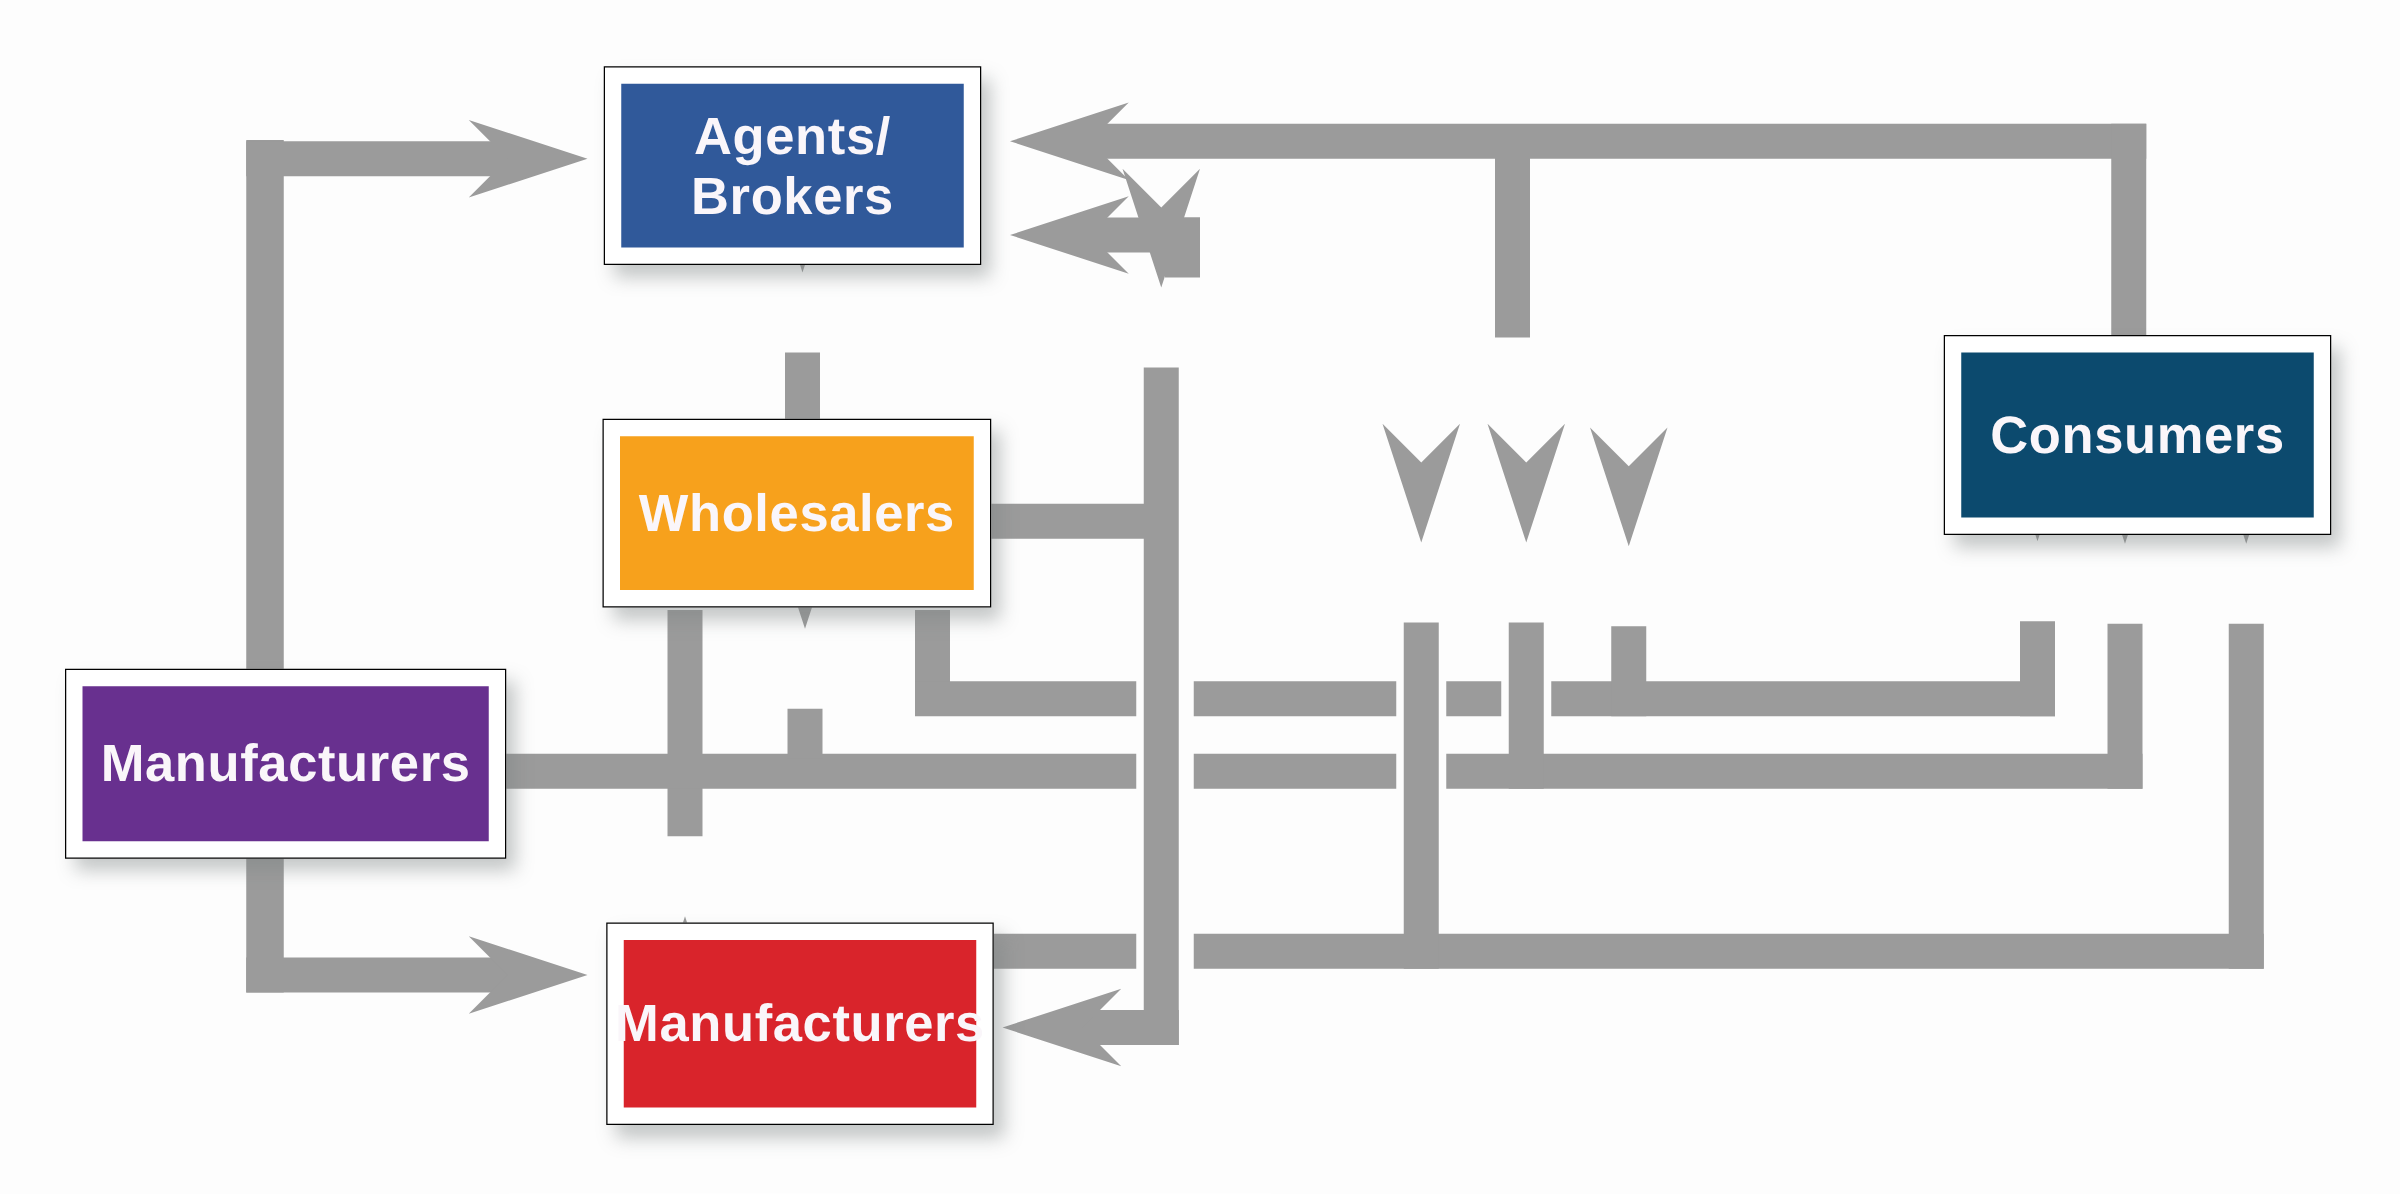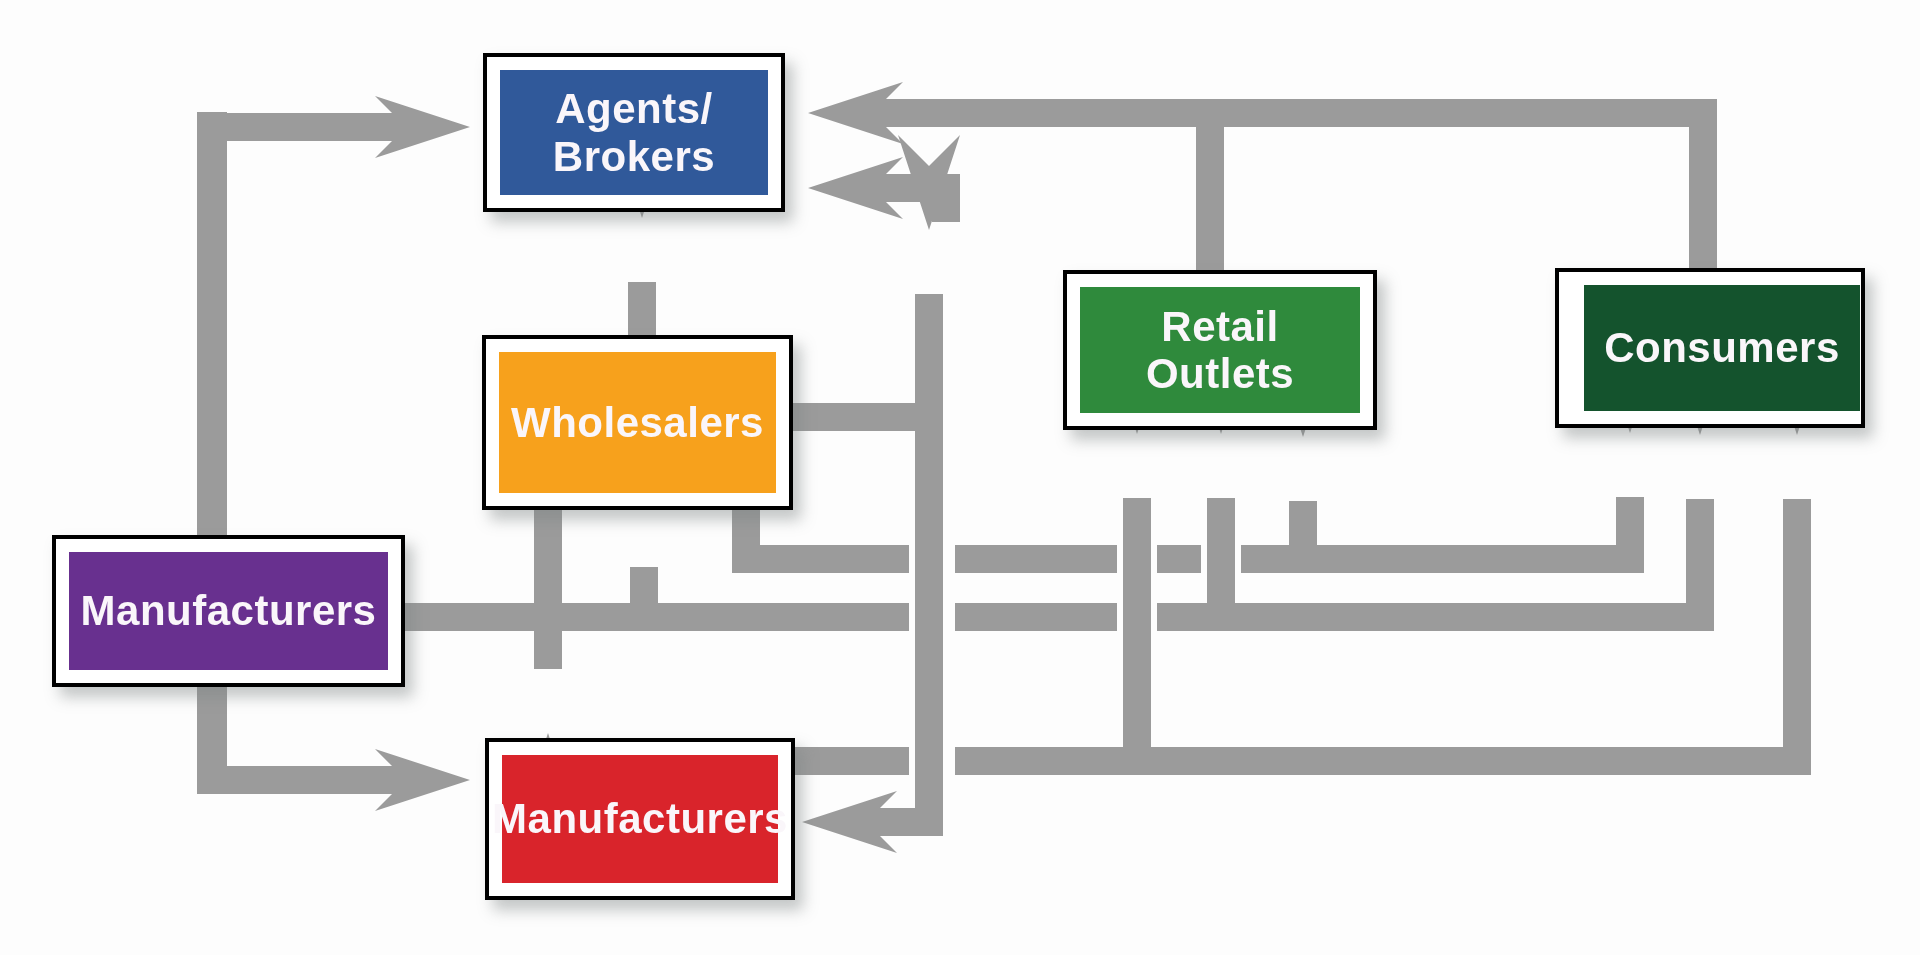--- a/index.html
+++ b/index.html
@@ -4,31 +4,31 @@
 <style>
   html,body{margin:0;padding:0;background:#ffffff;}
   #stage{
     position:relative;width:1920px;height:955px;overflow:hidden;
     background:#fdfdfd;
     font-family:"Liberation Sans","DejaVu Sans",sans-serif;
   }
   #wires{position:absolute;left:0;top:0;width:1920px;height:955px;}
   .node{
     position:absolute;background:#ffffff;padding:13px;box-sizing:border-box;
-    border:4px solid #000000;
+    border:1px solid #000000;
     box-shadow:8px 10px 14px rgba(125,130,130,.45);
   }
   .node .panel{
     width:100%;height:100%;display:flex;align-items:center;justify-content:center;
     color:#faf6fa;font-weight:bold;font-size:42px;line-height:1.12;
     text-align:center;white-space:pre-line;letter-spacing:.5px;
   }
   
   #n-agents       {left:483px;top:53px;  width:302px;height:159px;}
-  #n-wholesalers  {left:482px;top:335px; width:311px;height:175px;}
+  #n-wholesalers  {left:482px;top:335px; width:311px;height:151px;}
   #n-manufacturers{left:52px; top:523px; width:353px;height:152px;margin-top:12px;}
   #n-distributors {left:485px;top:738px; width:310px;height:162px;}
   #n-retail       {left:1063px;top:270px;width:314px;height:160px;}
   #n-consumers    {left:1555px;top:268px;width:310px;height:160px;}
 </style>
 </head>
 <body>
 
 <div id="stage">
 
@@ -127,22 +127,18 @@
   </div>
 
   <div class="node" id="n-manufacturers">
     <div class="panel" style="background-color: rgb(104, 48, 143);">Manufacturers</div>
   </div>
 
   <div class="node" id="n-distributors">
     <div class="panel" style="background-color: rgb(217, 36, 43);">Manufacturers</div>
   </div>
 
-  <div class="node" id="n-retail">
-    <div class="panel" style="background-color: rgb(47, 138, 60);">Retail
-Outlets</div>
-  </div>
 
   <div class="node" id="n-consumers">
-    <div class="panel" style="background-color: #14532d; margin-left: 12px;">Consumers</div>
+    <div class="panel" style="background-color: #0c4a6e;">Consumers</div>
   </div>
 
 </div>
 
 </body></html>

